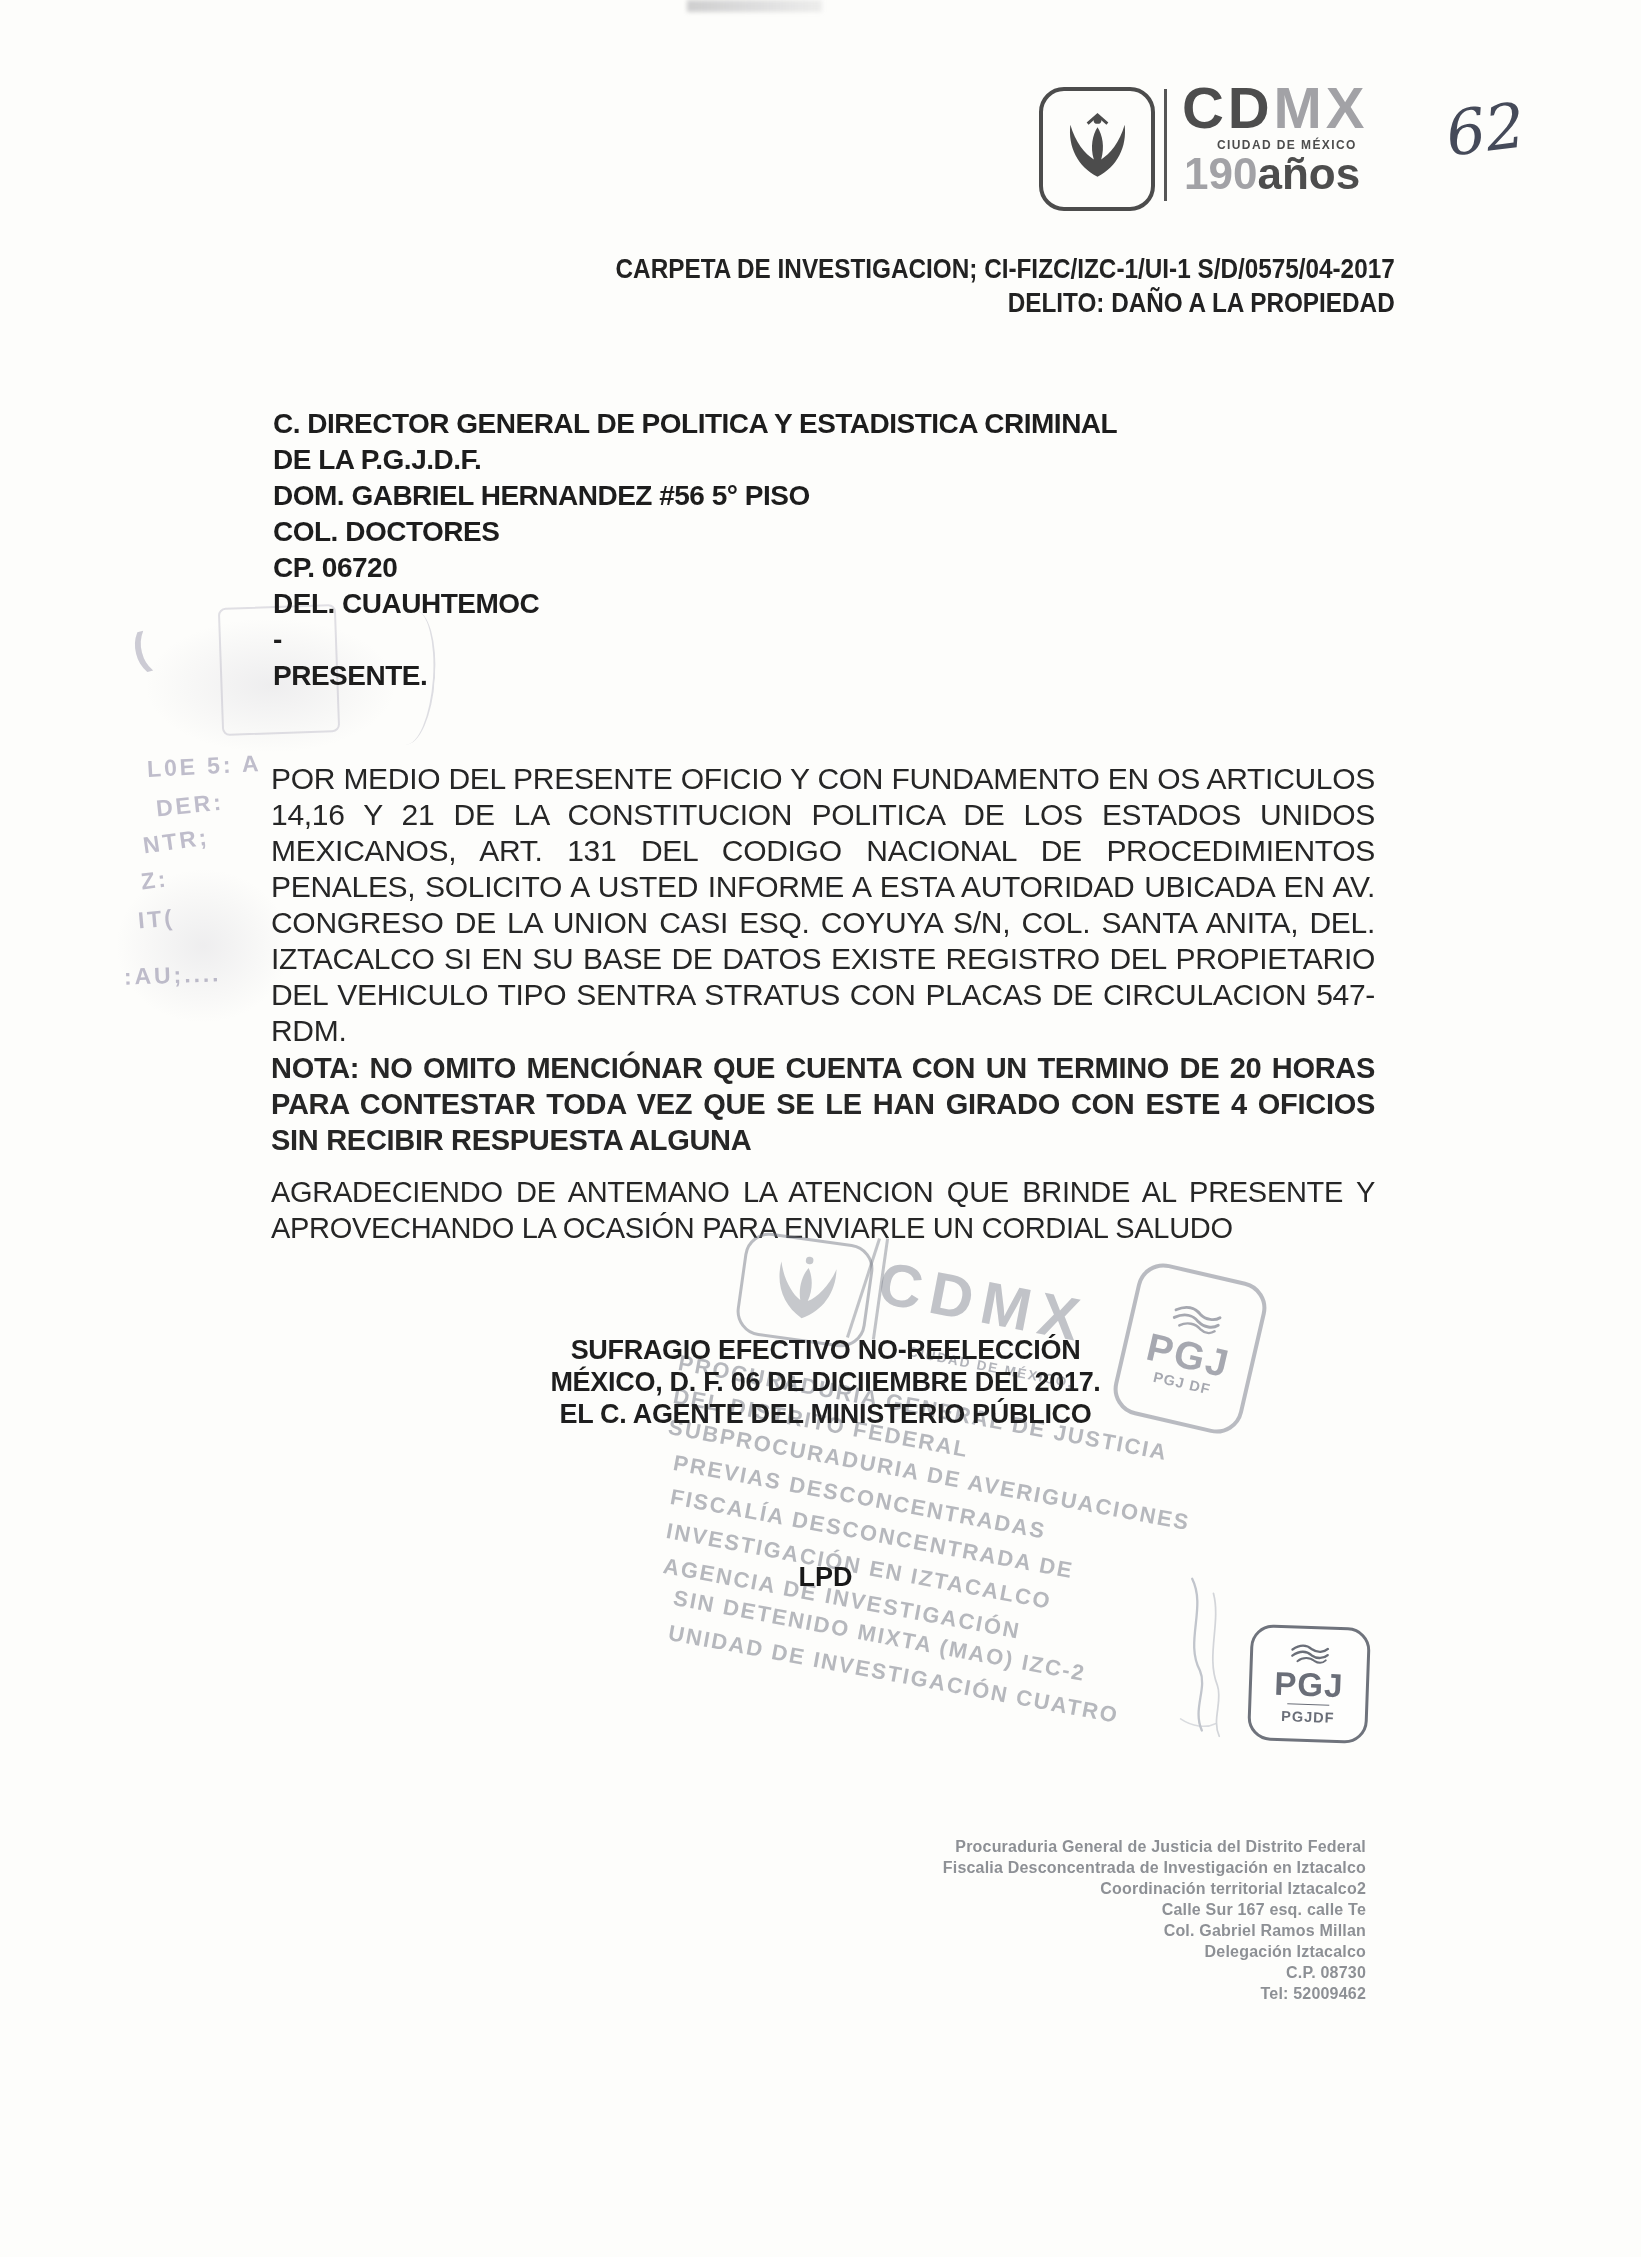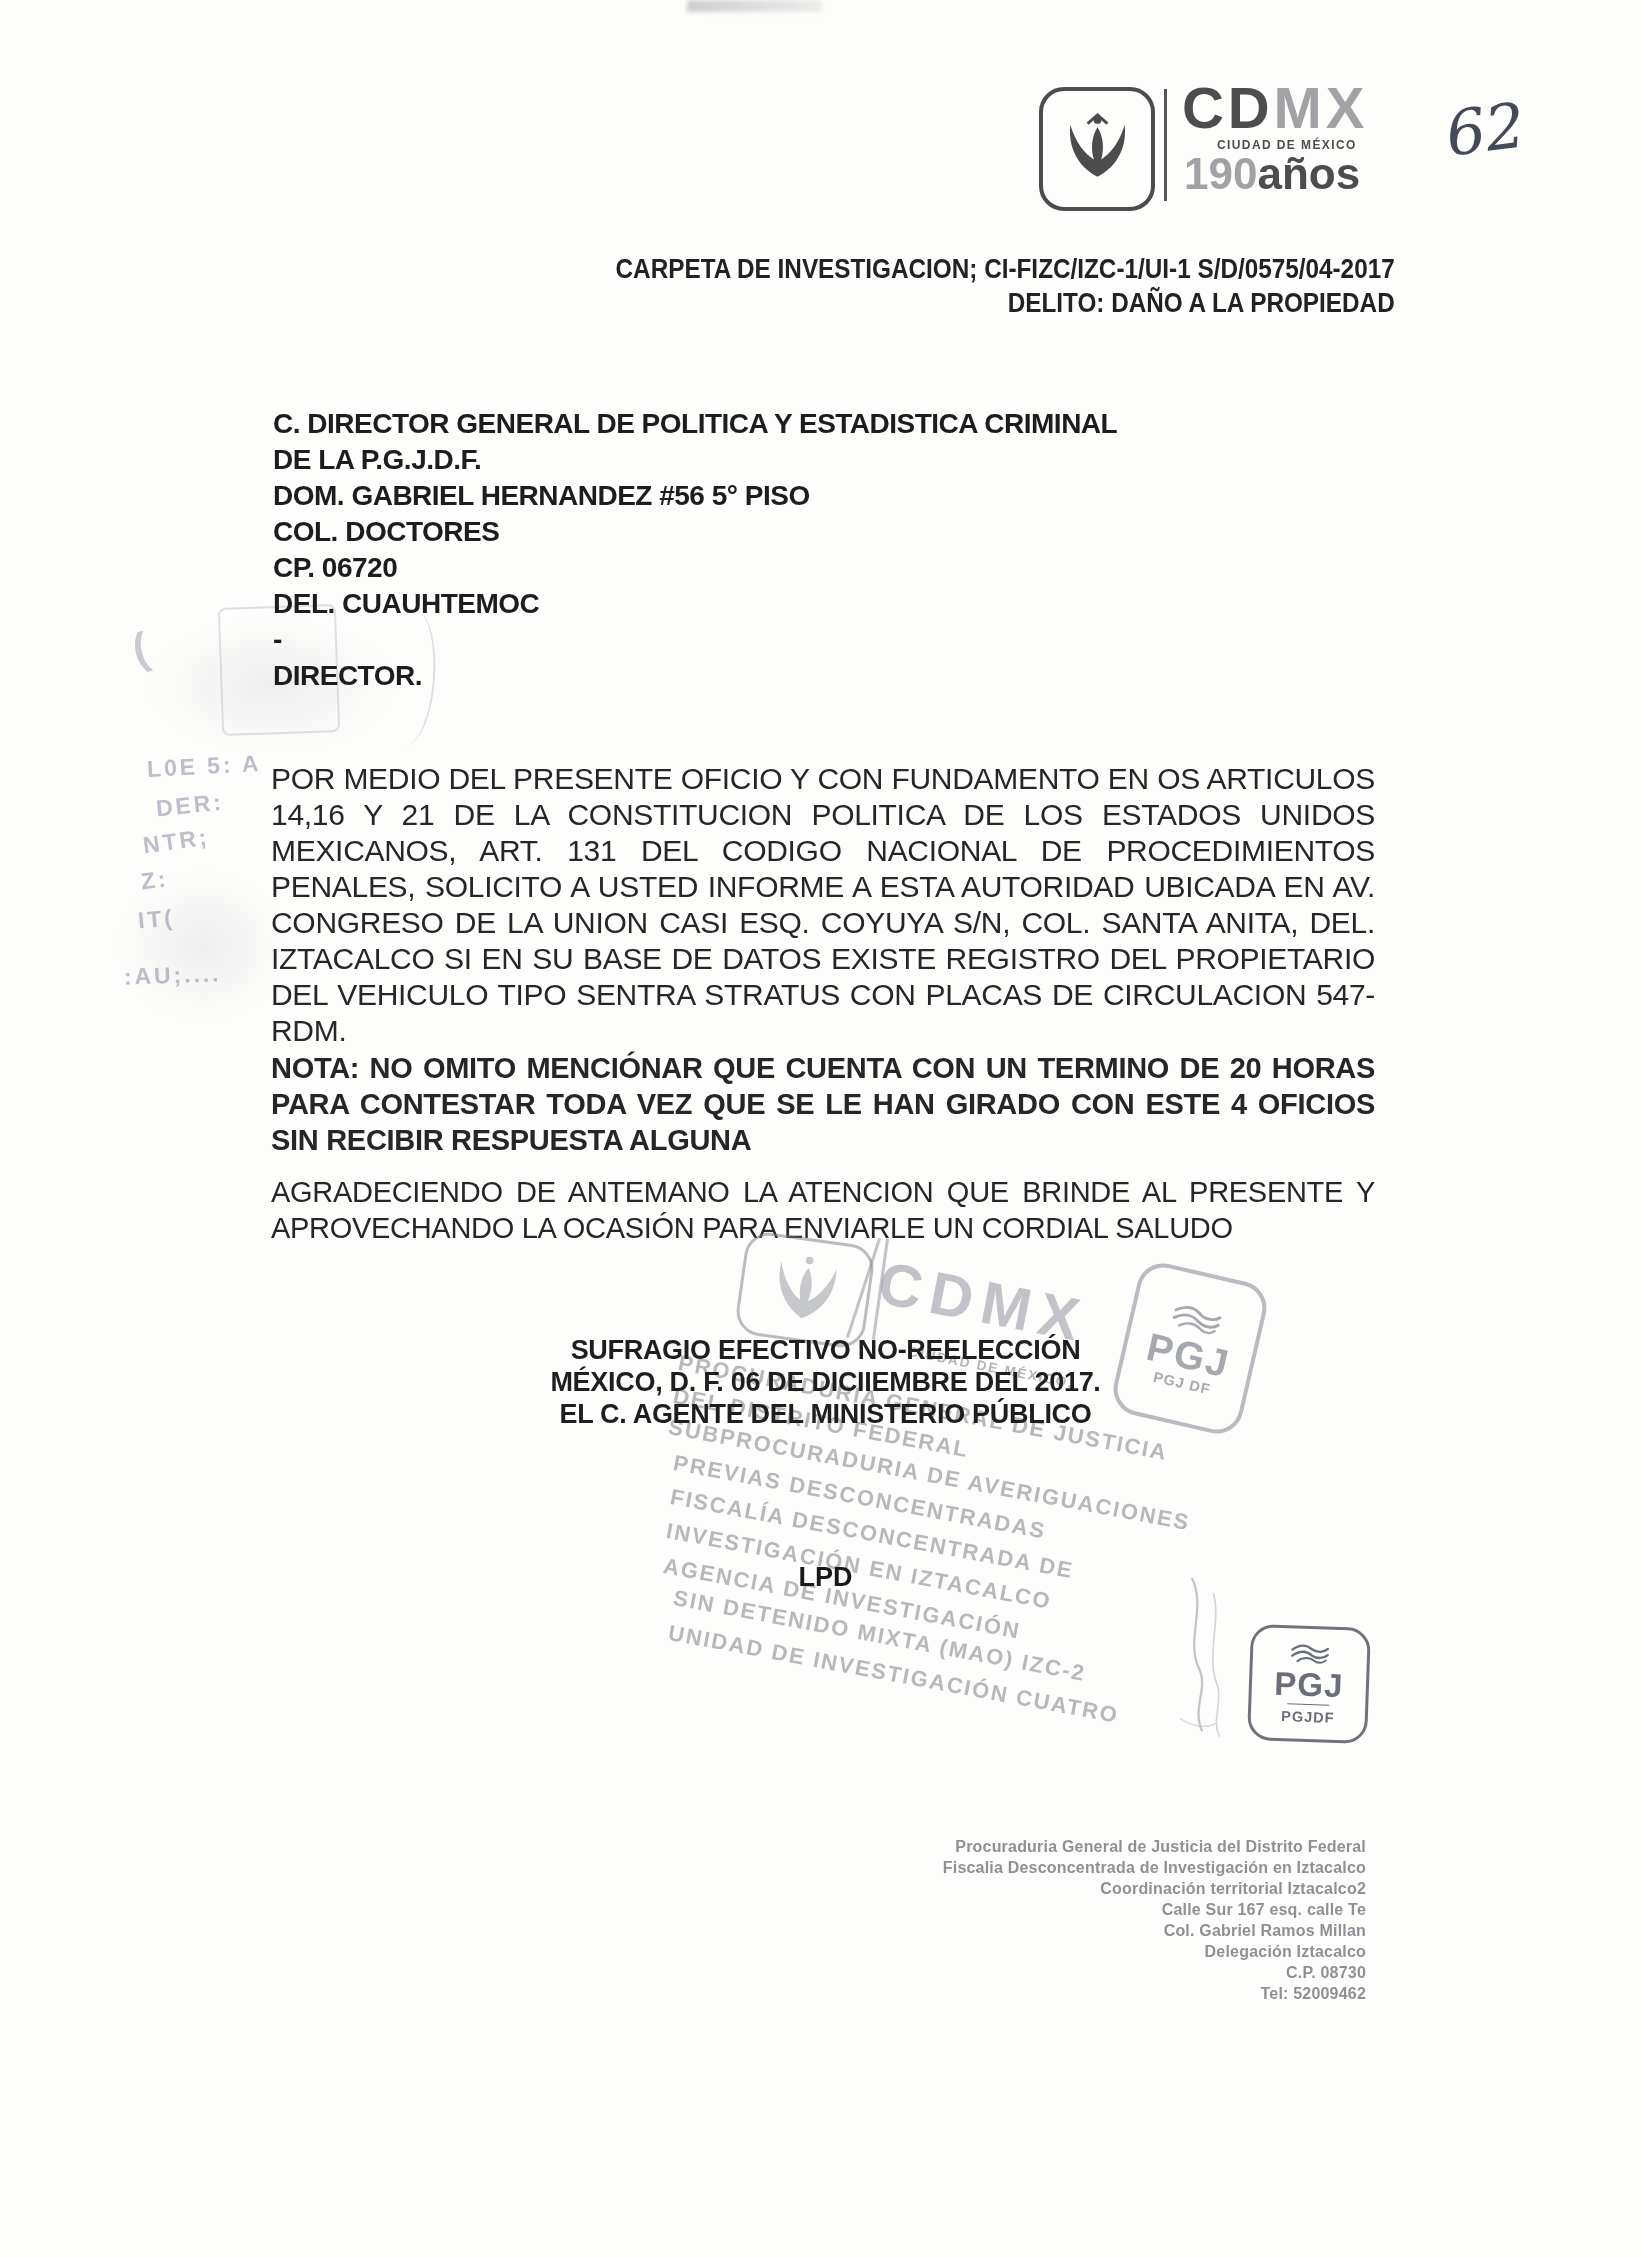--- a/index.html
+++ b/index.html
@@ -133,21 +133,21 @@
   <div class="mfrag" style="left:124px;top:962px;transform:rotate(-2deg);">:AU;....</div>
 
   <div class="abs addressee">
     <div>C. DIRECTOR GENERAL DE POLITICA Y ESTADISTICA CRIMINAL</div>
     <div>DE LA P.G.J.D.F.</div>
     <div>DOM. GABRIEL HERNANDEZ #56 5° PISO</div>
     <div>COL. DOCTORES</div>
     <div>CP. 06720</div>
     <div>DEL. CUAUHTEMOC</div>
     <div>-</div>
-    <div>DIRECTOR.</div>
+    <div>PRESENTE.</div>
   </div>
 
   <div class="abs textcol body-par">
     <div class="jline">POR MEDIO DEL PRESENTE OFICIO Y CON FUNDAMENTO EN OS ARTICULOS</div>
     <div class="jline">14,16 Y 21 DE LA CONSTITUCION POLITICA DE LOS ESTADOS UNIDOS</div>
     <div class="jline">MEXICANOS, ART. 131 DEL CODIGO NACIONAL DE PROCEDIMIENTOS</div>
     <div class="jline">PENALES, SOLICITO A USTED INFORME A ESTA AUTORIDAD UBICADA EN AV.</div>
     <div class="jline">CONGRESO DE LA UNION CASI ESQ. COYUYA S/N, COL. SANTA ANITA, DEL.</div>
     <div class="jline">IZTACALCO SI EN SU BASE DE DATOS EXISTE REGISTRO DEL PROPIETARIO</div>
     <div class="jline">DEL VEHICULO TIPO SENTRA STRATUS CON PLACAS DE CIRCULACION 547-</div>

